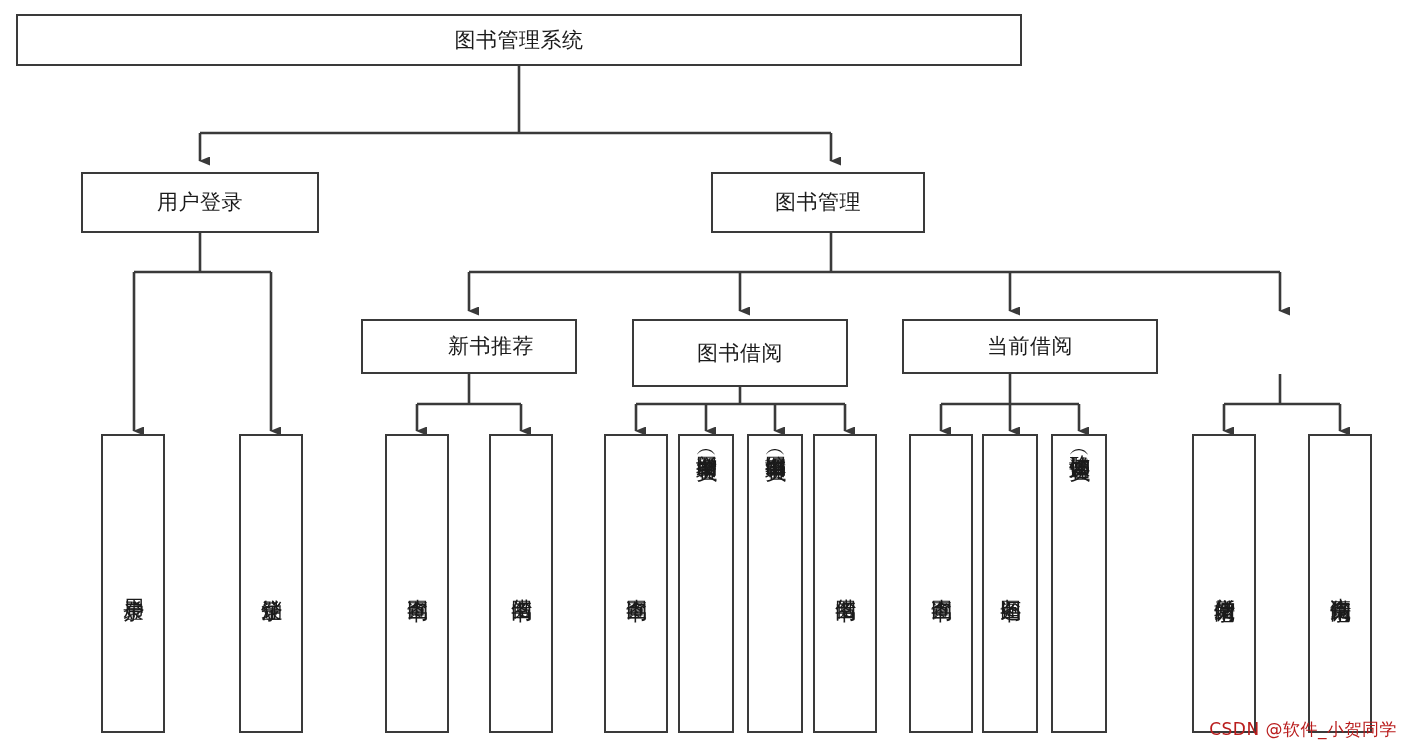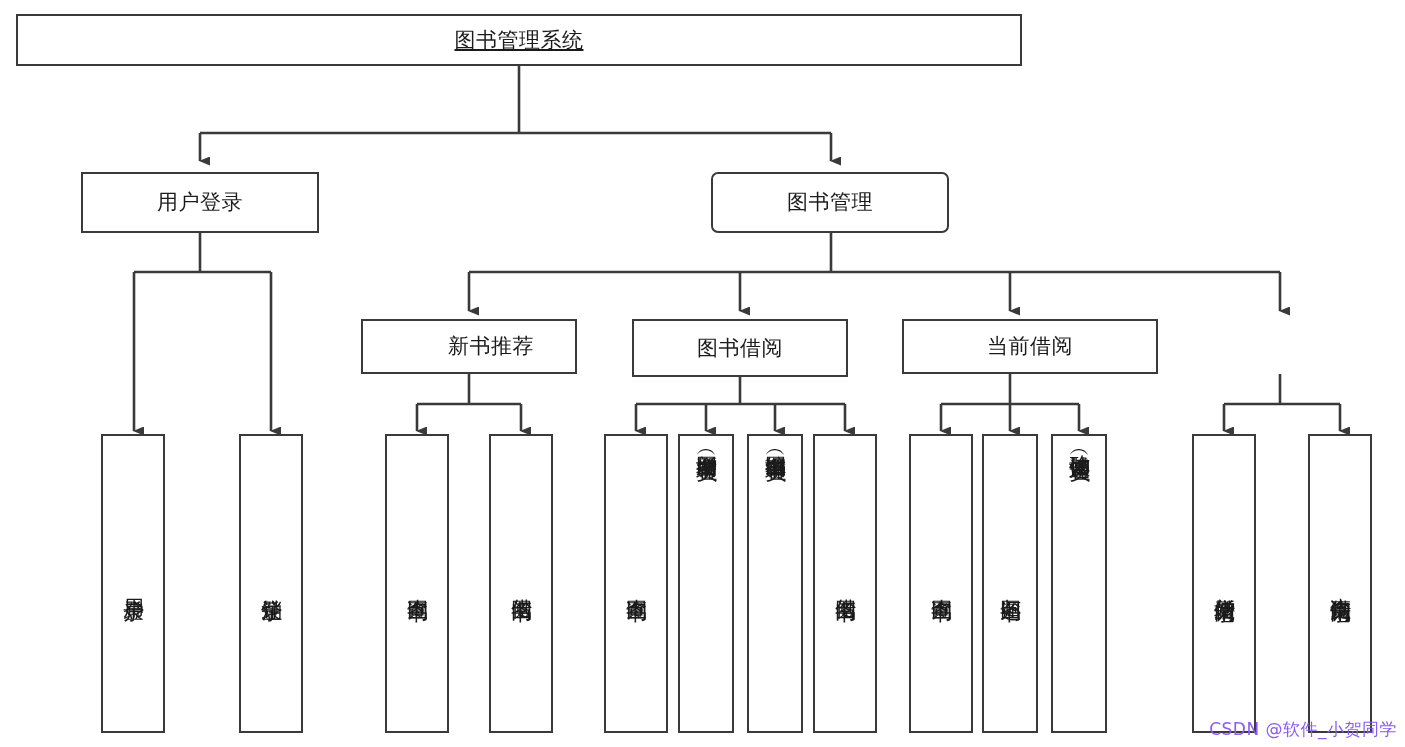--- a/index.html
+++ b/index.html
@@ -62,21 +62,21 @@
     align-items: flex-start;
   }
   .node.vertical.top-aligned .node-label {
     margin-top: 2px;
   }
   #watermark {
     position: absolute;
     right: 8px;
     bottom: 6px;
     font-size: 17px;
-    color: #8b5cf6;
+    color: #b91c1c;
     z-index: 5;
     white-space: nowrap;
     letter-spacing: 0.5px;
     text-align: center;
   }
 </style>
 </head>
 <body>
 
 <div id="diagram-root">
@@ -124,37 +124,37 @@
       <path d="M1010,404 L1010,431" marker-end="url(#arrowhead)"></path>
       <path d="M1079,404 L1079,431" marker-end="url(#arrowhead)"></path>
 
       <path d="M1280,374 L1280,404"></path>
       <path d="M1224,404 L1340,404"></path>
       <path d="M1224,404 L1224,431" marker-end="url(#arrowhead)"></path>
       <path d="M1340,404 L1340,431" marker-end="url(#arrowhead)"></path>
     </g>
   </svg>
 
-  <div class="node" style="left:16px; top:14px; width:1006px; height:52px;text-decoration:underline;">
+  <div class="node" style="left:16px; top:14px; width:1006px; height:52px;">
     <span class="node-label">图书管理系统</span>
   </div>
 
   <div class="node" style="left:81px; top:172px; width:238px; height:61px;">
     <span class="node-label">用户登录</span>
   </div>
 
-  <div class="node" style="left:711px; top:172px; width:238px; height:61px;border-radius:7px;">
+  <div class="node" style="left:711px; top:172px; width:214px; height:61px;">
     <span class="node-label">图书管理</span>
   </div>
 
   <div class="node" style="left:361px; top:319px; width:216px; height:55px;padding-left:44px;">
     <span class="node-label">新书推荐</span>
   </div>
 
-  <div class="node" style="left:632px; top:319px; width:216px; height:58px;">
+  <div class="node" style="left:632px; top:319px; width:216px; height:68px;">
     <span class="node-label">图书借阅</span>
   </div>
 
   <div class="node" style="left:902px; top:319px; width:256px; height:55px;">
     <span class="node-label">当前借阅</span>
   </div>
 
 
   <div class="node vertical" style="left:101px; top:434px; width:64px; height:299px;">
     <span class="node-label">用户登录</span>

